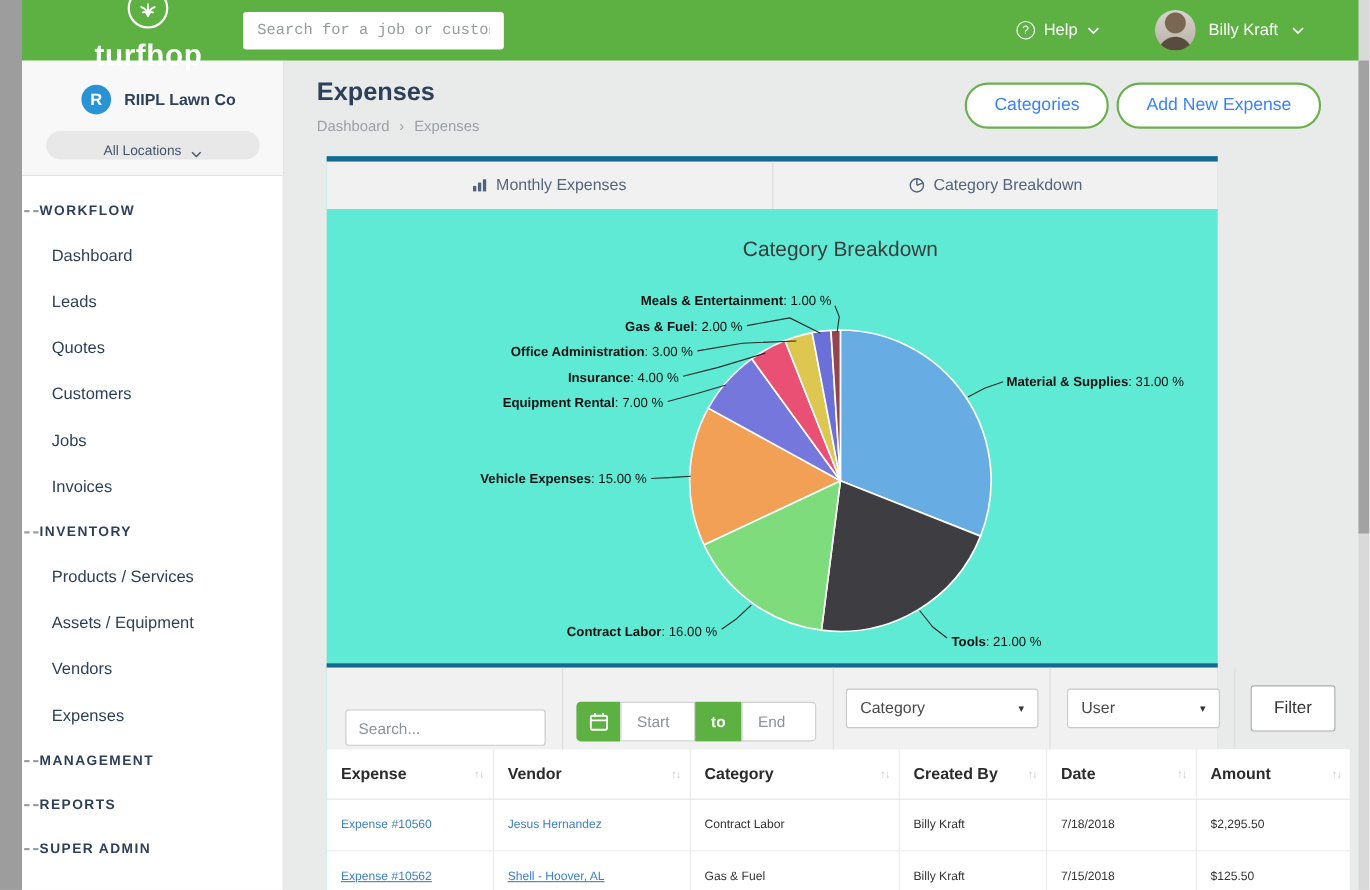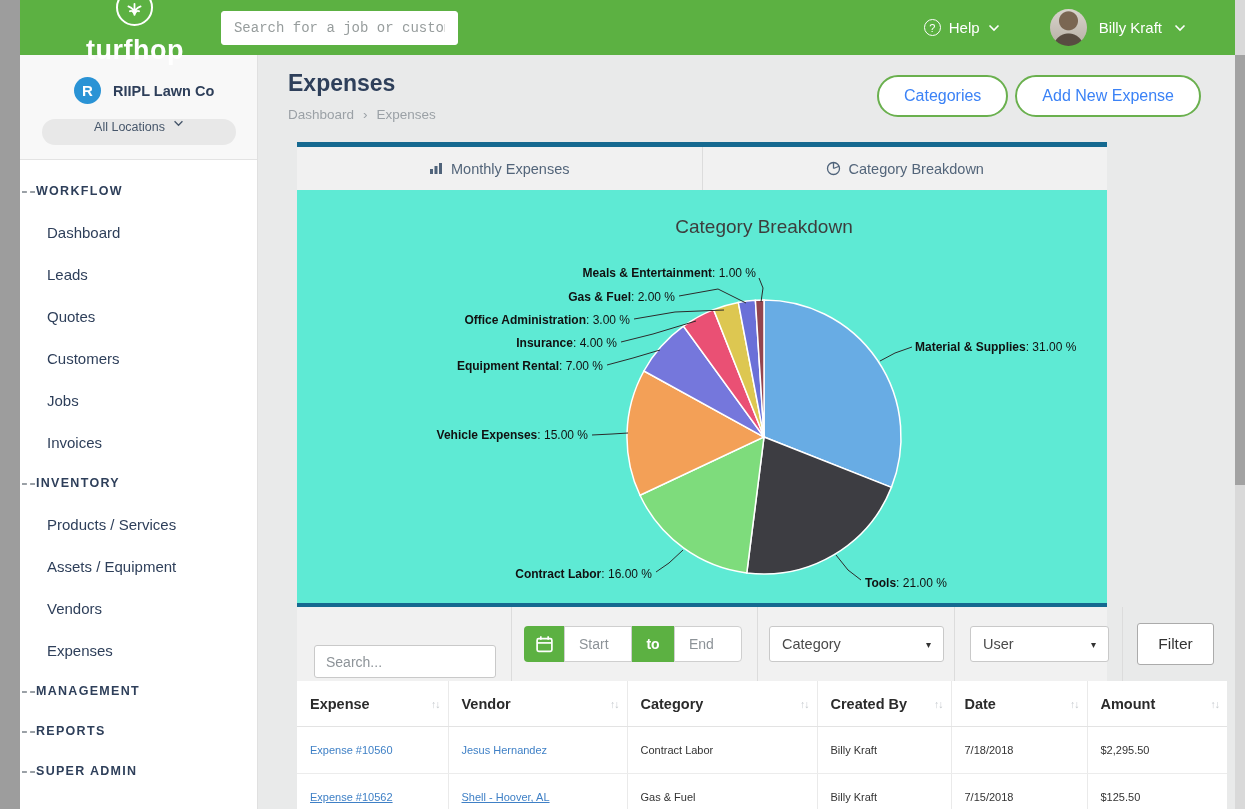--- a/index.html
+++ b/index.html
@@ -36,21 +36,21 @@
 
   
   .sidebar{position:absolute;left:20px;top:55px;width:238px;height:754px;background:#fff;
            border-right:1px solid #e0e0e0;box-sizing:border-box;z-index:5;}
   .company{height:105px;background:#f8f8f8;border-bottom:1px solid #e3e3e3;box-sizing:border-box;}
   .company-row{display:flex;align-items:center;gap:12px;padding:22px 0 0 54px;}
   .company-logo{width:27px;height:27px;border-radius:50%;background:var(--brand-blue,#2a93d5);color:#fff;
                 font-weight:bold;font-size:15px;display:flex;align-items:center;justify-content:center;}
   .company-name{font-size:14.5px;font-weight:bold;color:#2e3f5a;}
   .location-pill{margin:15px 22px 0 22px;width:194px;height:26px;border:none;border-radius:13px;
-                 background:#e8e8e8;color:#46566a;font-size:12.5px;display:flex;align-items:flex-start;
+                 background:#e8e8e8;color:#46566a;font-size:12.5px;display:flex;align-items:flex-end;
                  justify-content:center;gap:8px;cursor:pointer;font-family:"Liberation Sans",sans-serif;}
   .nav{padding-top:11px;}
   .nav-header{height:40px;display:flex;align-items:center;padding-left:16px;position:relative;
               font-size:12.5px;font-weight:bold;letter-spacing:1.3px;color:#2e3f5a;cursor:pointer;}
   .nav-dash{position:absolute;left:2px;top:50%;width:13px;border-top:2px dashed #9aa0a6;}
   .nav-item{height:42px;display:flex;align-items:center;padding-left:27px;font-size:15px;
             color:#2e3f5a;cursor:pointer;}
 
   
   .content{position:absolute;left:258px;top:55px;width:987px;height:754px;background:#e9eaea;}
@@ -79,21 +79,21 @@
   .slice-label-name{font-weight:bold;}
 
   
   .filter-bar{position:relative;height:74px;background:#f1f1f1;}
   .f-divider{position:absolute;top:0;bottom:0;width:1px;background:#dcdcdc;}
   .d1{left:214px;} .d2{left:460px;} .d3{left:657px;} .d4{left:825px;}
   .f-search{position:absolute;left:17px;top:38px;width:182px;height:33px;border:1px solid #c9c9c9;
             border-radius:3px;padding:0 11px;font-size:14px;color:#333;box-sizing:border-box;outline:none;
             font-family:"Liberation Sans",sans-serif;}
   .f-search::placeholder,.date-input::placeholder{color:#8d9398;}
-  .date-group{position:absolute;left:227px;top:19px;display:flex;height:36px;}
+  .date-group{position:absolute;left:227px;top:31px;display:flex;height:36px;}
   .cal-btn{width:40px;background:var(--green,#5cb142);border-radius:4px 0 0 4px;display:flex;
            align-items:center;justify-content:center;cursor:pointer;}
   .date-input{width:68px;border:1px solid #cfcfcf;box-sizing:border-box;padding:0 0 0 14px;
               font-size:14px;color:#333;outline:none;font-family:"Liberation Sans",sans-serif;}
   .to-chip{width:42px;background:var(--green,#5cb142);color:#fff;display:flex;align-items:center;
            justify-content:center;font-size:14px;font-weight:bold;}
   .date-end{border-radius:0 4px 4px 0;}
   .select{position:absolute;top:19px;height:36px;background:#fff;border:1px solid #c9c9c9;border-radius:3px;
           display:flex;align-items:center;justify-content:space-between;padding:0 12px;font-size:14.5px;
           color:#4a4a4a;box-sizing:border-box;cursor:pointer;}

